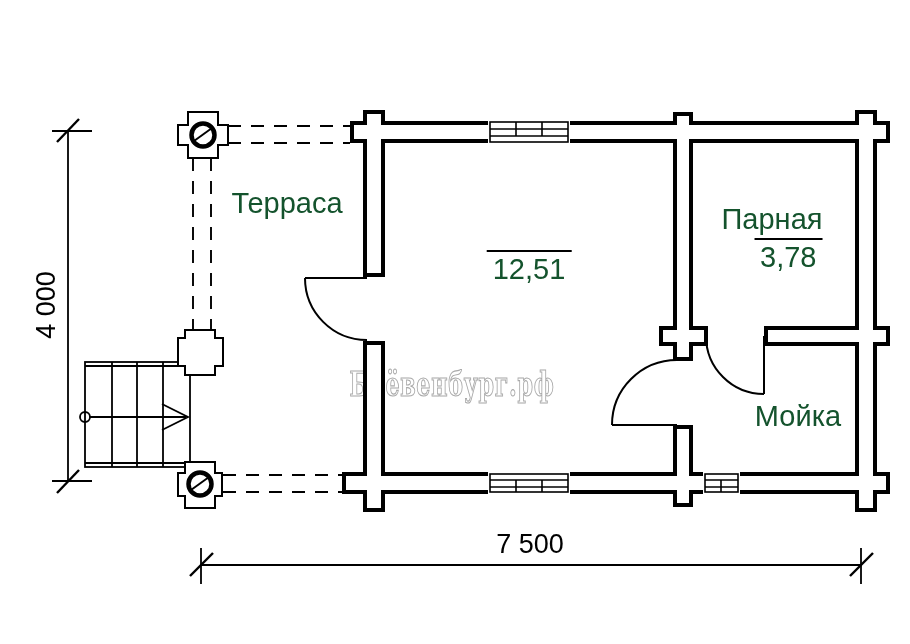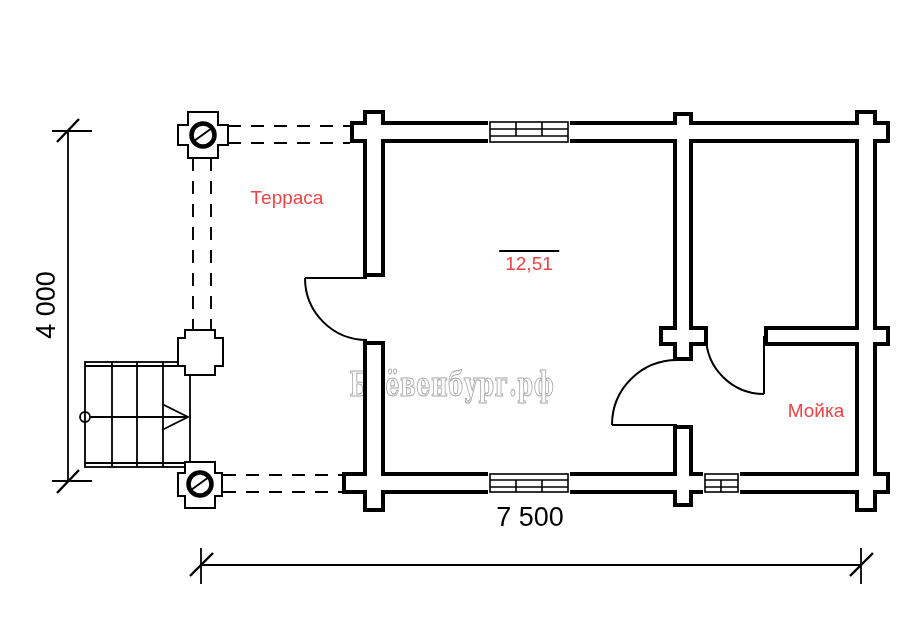--- a/index.html
+++ b/index.html
@@ -1,20 +1,20 @@
 <!DOCTYPE html>
 <html><head>
 <meta charset="utf-8">
 <style>
   html,body{margin:0;padding:0;background:#ffffff;}
   .canvas{position:relative;width:910px;height:644px;background:#ffffff;overflow:hidden;
           font-family:"Liberation Sans",sans-serif;}
   .canvas svg{position:absolute;left:0;top:0;}
-  .lbl{position:absolute;transform:translateX(-50%);text-align:right;color:#ef4444;
-       font-size:19px;line-height:1.1;white-space:nowrap;}
+  .lbl{position:absolute;transform:translateX(-50%);text-align:right;color:#14532d;
+       font-size:29px;line-height:1.1;white-space:nowrap;}
   .lbl .ar{display:inline-block;border-top:2px solid #000;padding:2px 6px 0 6px;margin-top:2px;}
   .dim{position:absolute;color:#000;font-size:27px;white-space:nowrap;}
   .dim.h{transform:translateX(-50%);}
   .dim.v{transform:translate(-50%,-50%) rotate(-90deg);}
 </style>
 </head>
 <body>
 
 <div class="canvas">
 
@@ -128,21 +128,25 @@
   </svg>
 
   <div class="lbl" style="left:287px;top:188px;">
     <div>Терраса</div>
   </div>
 
   <div class="lbl" style="left:529px;top:248px;">
     <span class="ar">12,51</span>
   </div>
 
+  <div class="lbl" style="left:772px;top:204px;">
+    <div>Парная</div>
+    <span class="ar">3,78</span>
+  </div>
 
-  <div class="lbl" style="left:798px;top:401px;margin-left:18px;">
+  <div class="lbl" style="left:798px;top:401px;">
     <div>Мойка</div>
   </div>
 
-  <div class="dim h" style="left:530px;top:502px;">7 500</div>
+  <div class="dim h" style="left:530px;top:529px;">7 500</div>
   <div class="dim v" style="left:46px;top:305px;">4 000</div>
 
 </div>
 
 </body></html>

